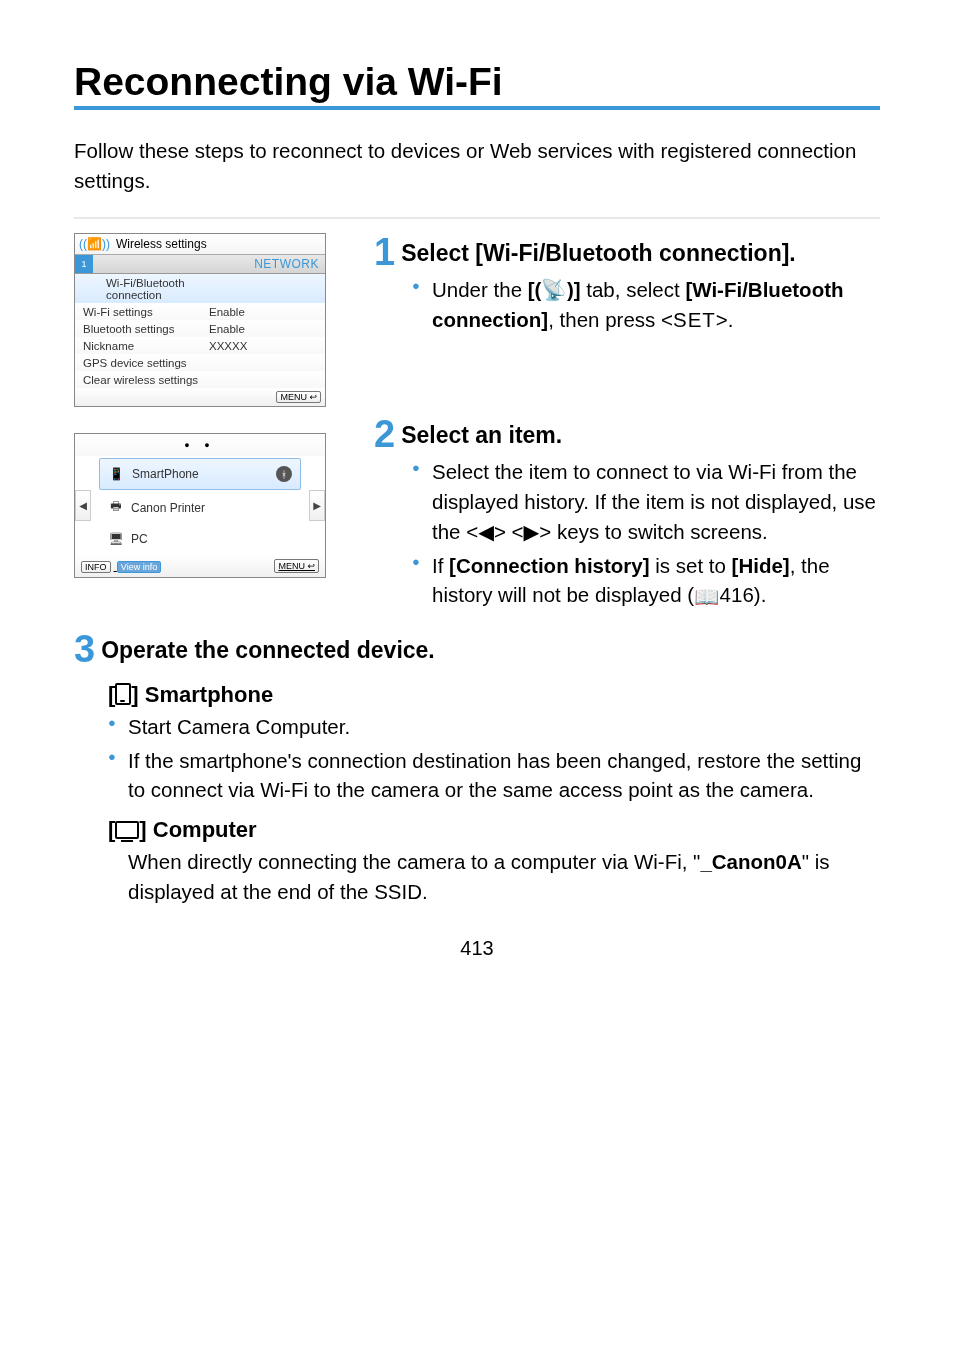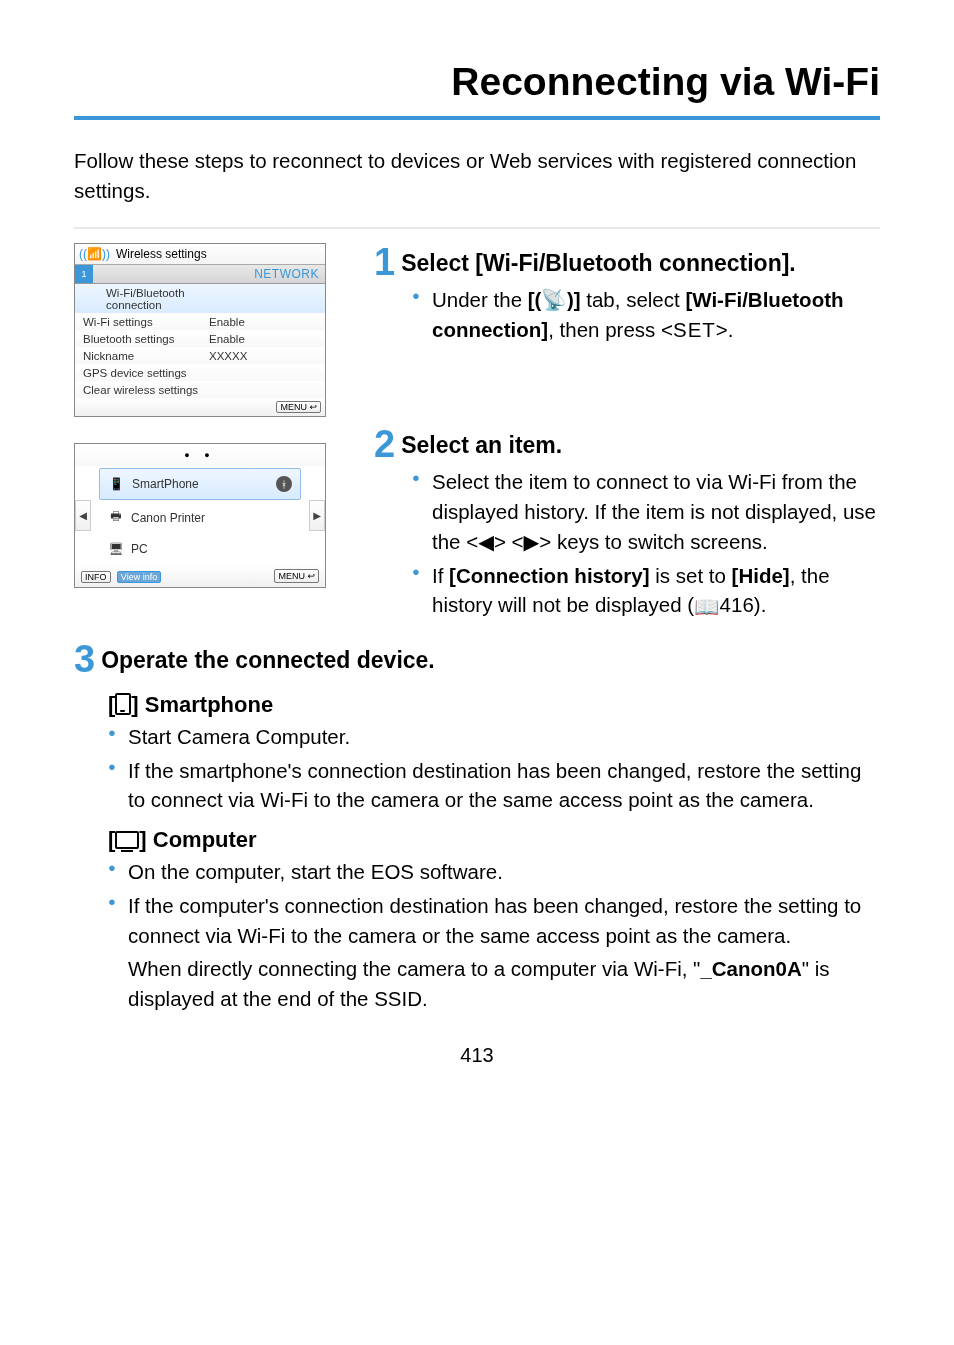--- a/index.html
+++ b/index.html
@@ -10,22 +10,21 @@
     color: #000;
     width: 954px;
   }
   .page {
     padding: 60px 74px 40px 74px;
     box-sizing: border-box;
   }
   h1 {
     font-size: 39px;
     font-weight: bold;
-    margin: 0 0 12px 0;
-    text-align: right;
+    margin: 0 0 2px 0;
   }
   .title-underline {
     height: 4px;
     background: #3b97d8;
     margin-bottom: 26px;
   }
   .intro {
     font-size: 20.5px;
     line-height: 1.45;
     margin-bottom: 22px;
@@ -236,20 +235,21 @@
     font-size: 10px;
     display: inline-flex;
     align-items: center;
     justify-content: center;
   }
   .shot2 .bottombar {
     display: flex;
     justify-content: space-between;
     padding: 4px 6px;
     background: linear-gradient(#fff,#f0f0f0);
+    text-decoration: underline;
   }
   .shot2 .info-chip { margin-right: 3px; }
   .shot2 .view-chip { background: #6aa6da; color:#fff; border-color:#3b97d8; }
   
   .step3 {
     margin-top: 14px;
   }
   .step3 .step-title-wrap { margin-bottom: 14px; }
   .sub-heading {
     font-size: 22px;
@@ -455,23 +455,19 @@
       [<span class="square-ico"></span>] <span>Smartphone</span>
     </div>
     <ul class="sub-bullets">
       <li>Start Camera Computer.</li>
       <li>If the smartphone's connection destination has been changed, restore the setting to connect via Wi-Fi to the camera or the same access point as the camera.</li>
     </ul>
 
     <div class="sub-heading">
       [<span class="monitor-ico"></span>] <span>Computer</span>
     </div>
-    <ul class="sub-bullets">
-      <li>On the computer, start the EOS software.</li>
-      <li>If the computer's connection destination has been changed, restore the setting to connect via Wi-Fi to the camera or the same access point as the camera.</li>
-    </ul>
     <div class="note">
       <span>When directly connecting the camera to a computer via Wi-Fi, "</span><span class="bold">_Canon0A</span><span>" is displayed at the end of the SSID.</span>
     </div>
   </div>
 
   <div class="page-num">413</div>
 </div>
 
 </body></html>

